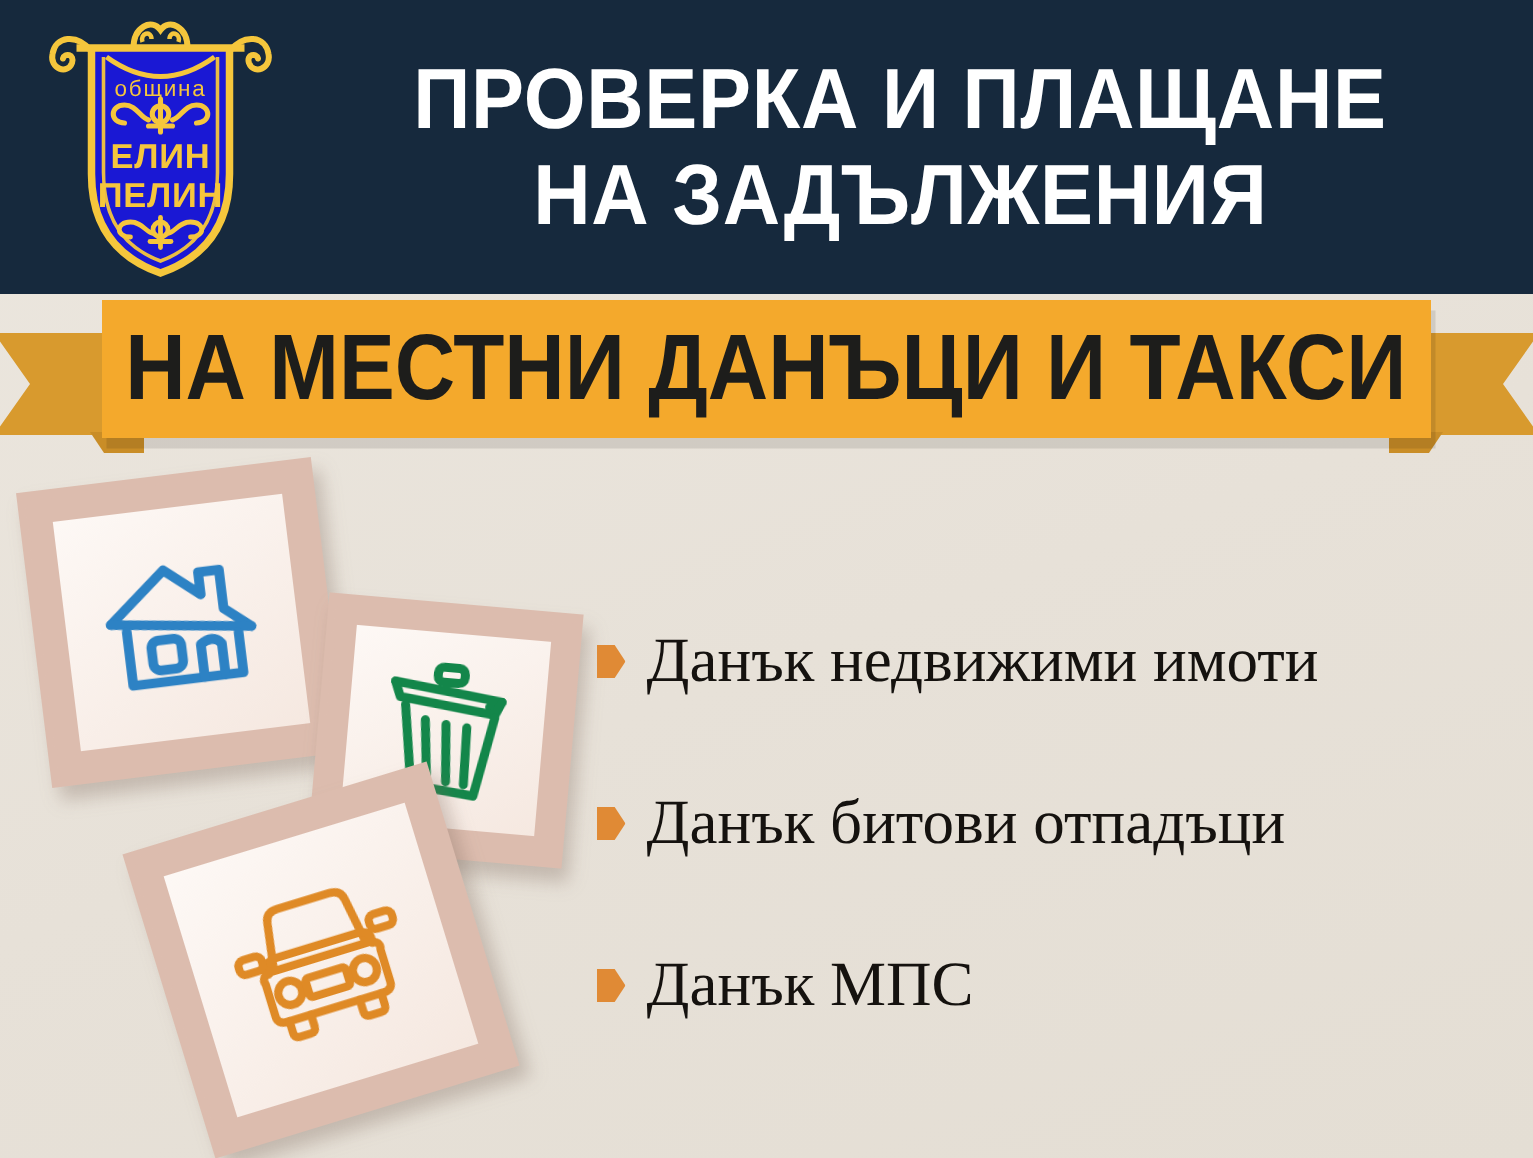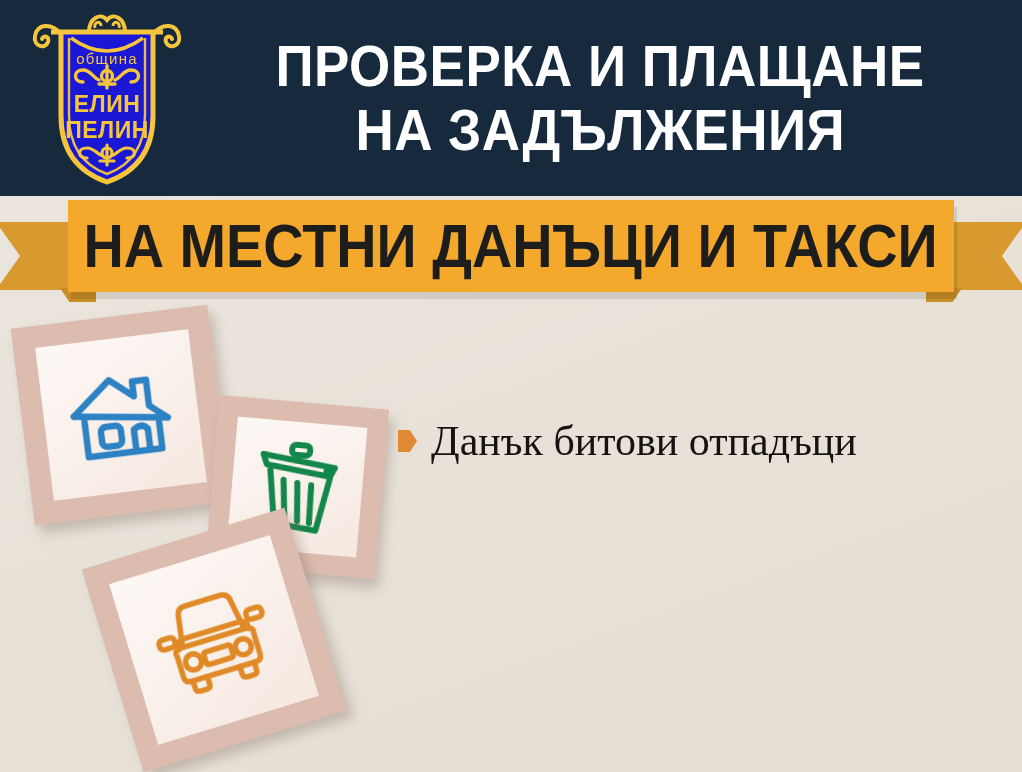--- a/index.html
+++ b/index.html
@@ -251,17 +251,25 @@
           <path d="M26 82 L26 90 Q26 94 31 94 L37 94 Q41 94 41 90 L41 82"></path>
           <path d="M75 82 L75 90 Q75 94 80 94 L86 94 Q90 94 90 90 L90 82"></path>
         </g>
       </svg>
     </div>
   </div>
 
   <div class="list">
     <div class="list-item">
       <span class="bullet"></span>
+      <span class="list-label">Данък недвижими имоти</span>
+    </div>
+    <div class="list-item">
+      <span class="bullet"></span>
       <span class="list-label">Данък битови отпадъци</span>
     </div>
+    <div class="list-item">
+      <span class="bullet"></span>
+      <span class="list-label">Данък МПС</span>
+    </div>
   </div>
 
 </div>
 
 </body></html>

